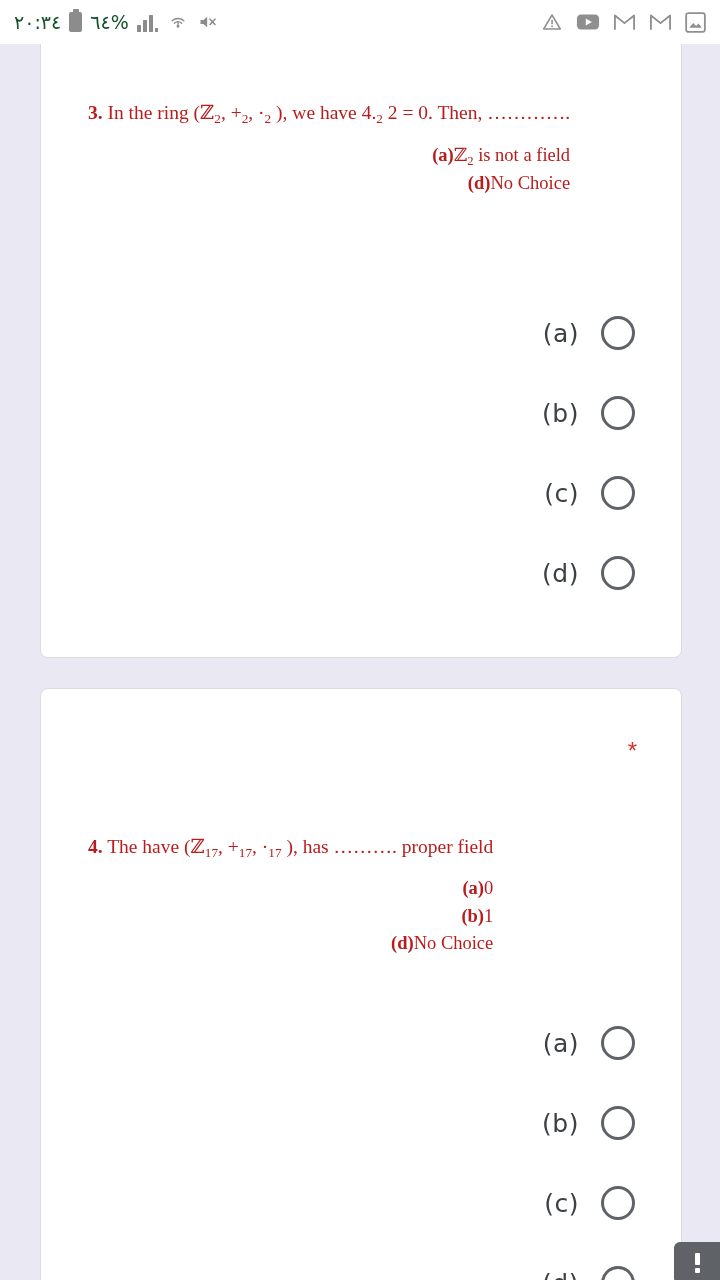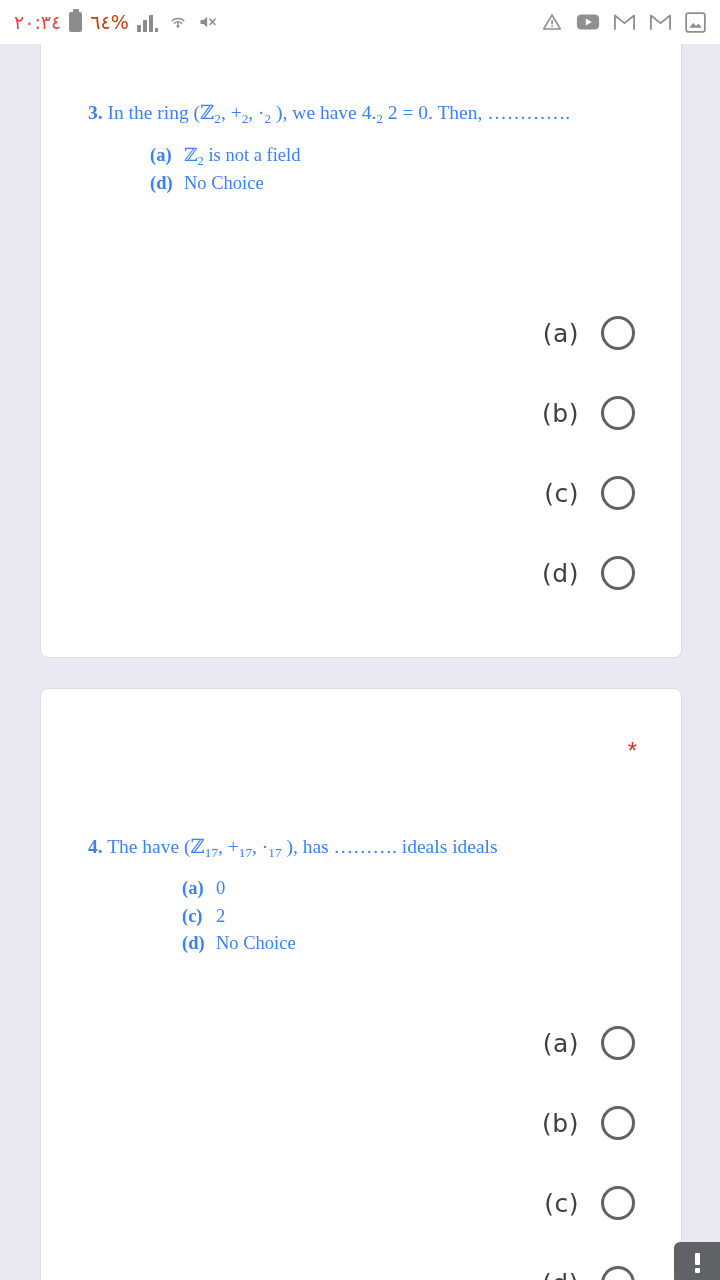--- a/index.html
+++ b/index.html
@@ -37,29 +37,29 @@
 
   .status-right {
     display: flex;
     align-items: center;
     gap: 13px;
     color: #8f8f8f;
   }
 
   .status-time {
     font-size: 19px;
-    color: #ef4444;
+    color: #14532d;
     letter-spacing: 0px;
     font-family: "DejaVu Sans", sans-serif;
     direction: rtl;
   }
 
   .status-pct {
     font-size: 19px;
-    color: #c2410c;
+    color: #14532d;
     font-family: "DejaVu Sans", sans-serif;
     direction: rtl;
   }
 
   .icon-batt {
     width: 13px;
     height: 20px;
     background: #8c8c8c;
     border-radius: 2px;
     position: relative;
@@ -116,21 +116,22 @@
 
   .card-q4 {
     top: 644px;
     height: 720px;
   }
 
   
   .q-block {
     position: absolute;
     font-family: "Liberation Serif", "DejaVu Serif", serif;
-    color: #3b82f6;
+    color: #b91c1c;
+    text-align: right;
   }
 
   .q-title {
     font-size: 19.5px;
     line-height: 1.25;
     white-space: nowrap;
   }
   .q-title b { font-weight: bold; }
 
   .q-opts {
@@ -347,29 +348,29 @@
     </div>
 
   </div>
 
   <div class="card card-q4">
 
     <div class="req-star" style="top:50px; right:44px;">*</div>
 
     <div class="q-block" style="top:146px; left:47px;">
       <div class="q-title">
-        <b>4.</b><span> The have (</span><span class="zsym">ℤ</span><sub>17</sub><span>, +</span><sub>17</sub><span>, ·</span><sub>17</sub><span> ), has ………. ideals ideals</span>
+        <b>4.</b><span> The have (</span><span class="zsym">ℤ</span><sub>17</sub><span>, +</span><sub>17</sub><span>, ·</span><sub>17</sub><span> ), has ………. proper field</span>
       </div>
 
       <div class="q-opts" style="margin-left:94px;">
         <div class="row">
           <span class="lab">(a)</span><span>0</span>
         </div>
         <div class="row">
-          <span class="lab">(c)</span><span>2</span>
+          <span class="lab">(b)</span><span>1</span>
         </div>
         <div class="row">
           <span class="lab">(d)</span><span>No Choice</span>
         </div>
       </div>
     </div>
 
     <div class="radio-group" style="top:314px; right:46px; width:120px;">
       <div class="radio-row">
         <span class="radio-label">(a)</span>

